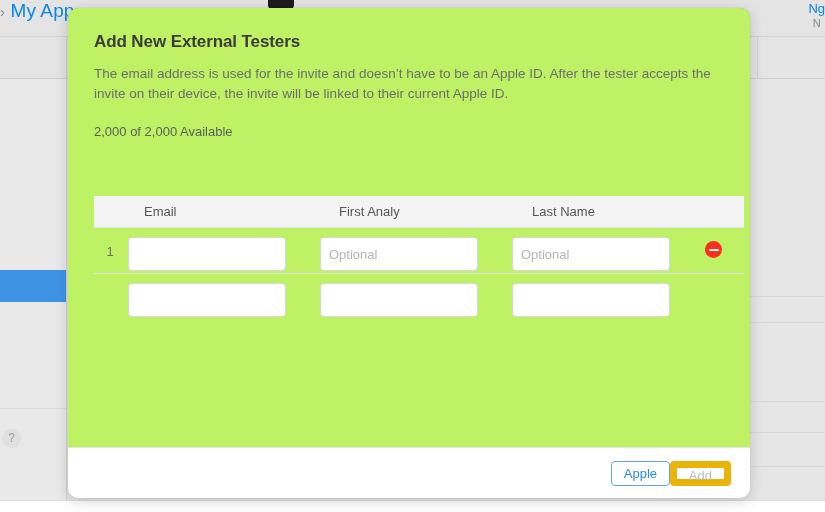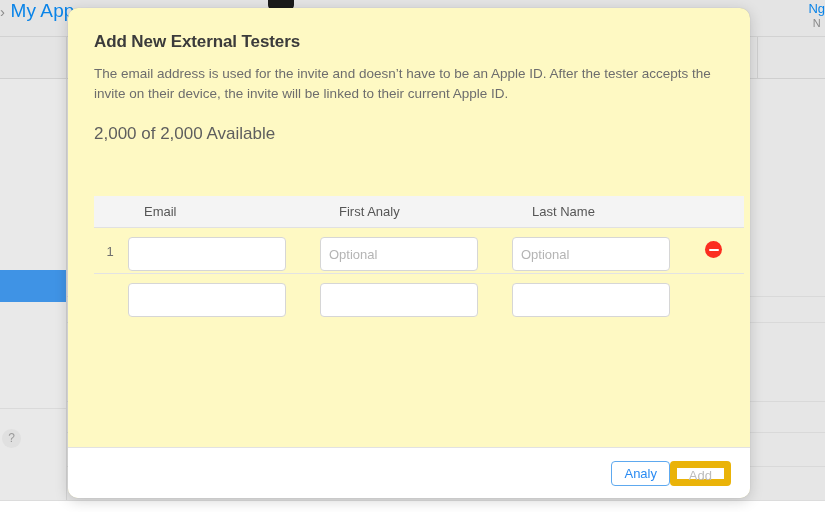--- a/index.html
+++ b/index.html
@@ -145,21 +145,21 @@
     left: 66px; top: 78px;
     width: 759px; height: 422px;
     background: #e6e6e6;
   }
 
   
   #modal {
     position: absolute;
     left: 68px; top: 8px;
     width: 682px; height: 490px;
-    background: #fef9c3;
+    background: #bef264;
     border-radius: 10px;
     box-shadow: 0 3px 14px rgba(0,0,0,0.17), 0 0 1px rgba(0,0,0,0.22);
     overflow: hidden;
   }
   #modal-body {
     position: absolute;
     left: 0; top: 0;
     width: 682px; height: 440px;
   }
   #modal-title {
@@ -174,21 +174,21 @@
     position: absolute;
     left: 26px; top: 56px;
     width: 650px;
     font-size: 13.5px;
     line-height: 20px;
     color: #6d6d6d;
   }
   #modal-available {
     position: absolute;
     left: 26px; top: 116px;
-    font-size: 17px;
+    font-size: 13px;
     color: #5e5e5e;
   }
 
   
   #testers-table {
     position: absolute;
     left: 26px; top: 147px;
     width: 650px;
     margin-top: 41px;
   }
@@ -364,17 +364,17 @@
         <div class="row-num"></div>
         <input class="cell-input in-email" type="text" value="" placeholder="" style="">
         <input class="cell-input in-first" type="text" value="" placeholder="" style="">
         <input class="cell-input in-last" type="text" value="" placeholder="" style="">
       </div>
 
     </div>
   </div>
 
   <div id="modal-footer">
-    <button class="footer-btn" id="cancel-button">Analy</button>
+    <button class="footer-btn" id="cancel-button">Apple</button>
     <button class="footer-btn" id="add-button" disabled="">Add</button>
   </div>
 
 </div>
 
 </body></html>

